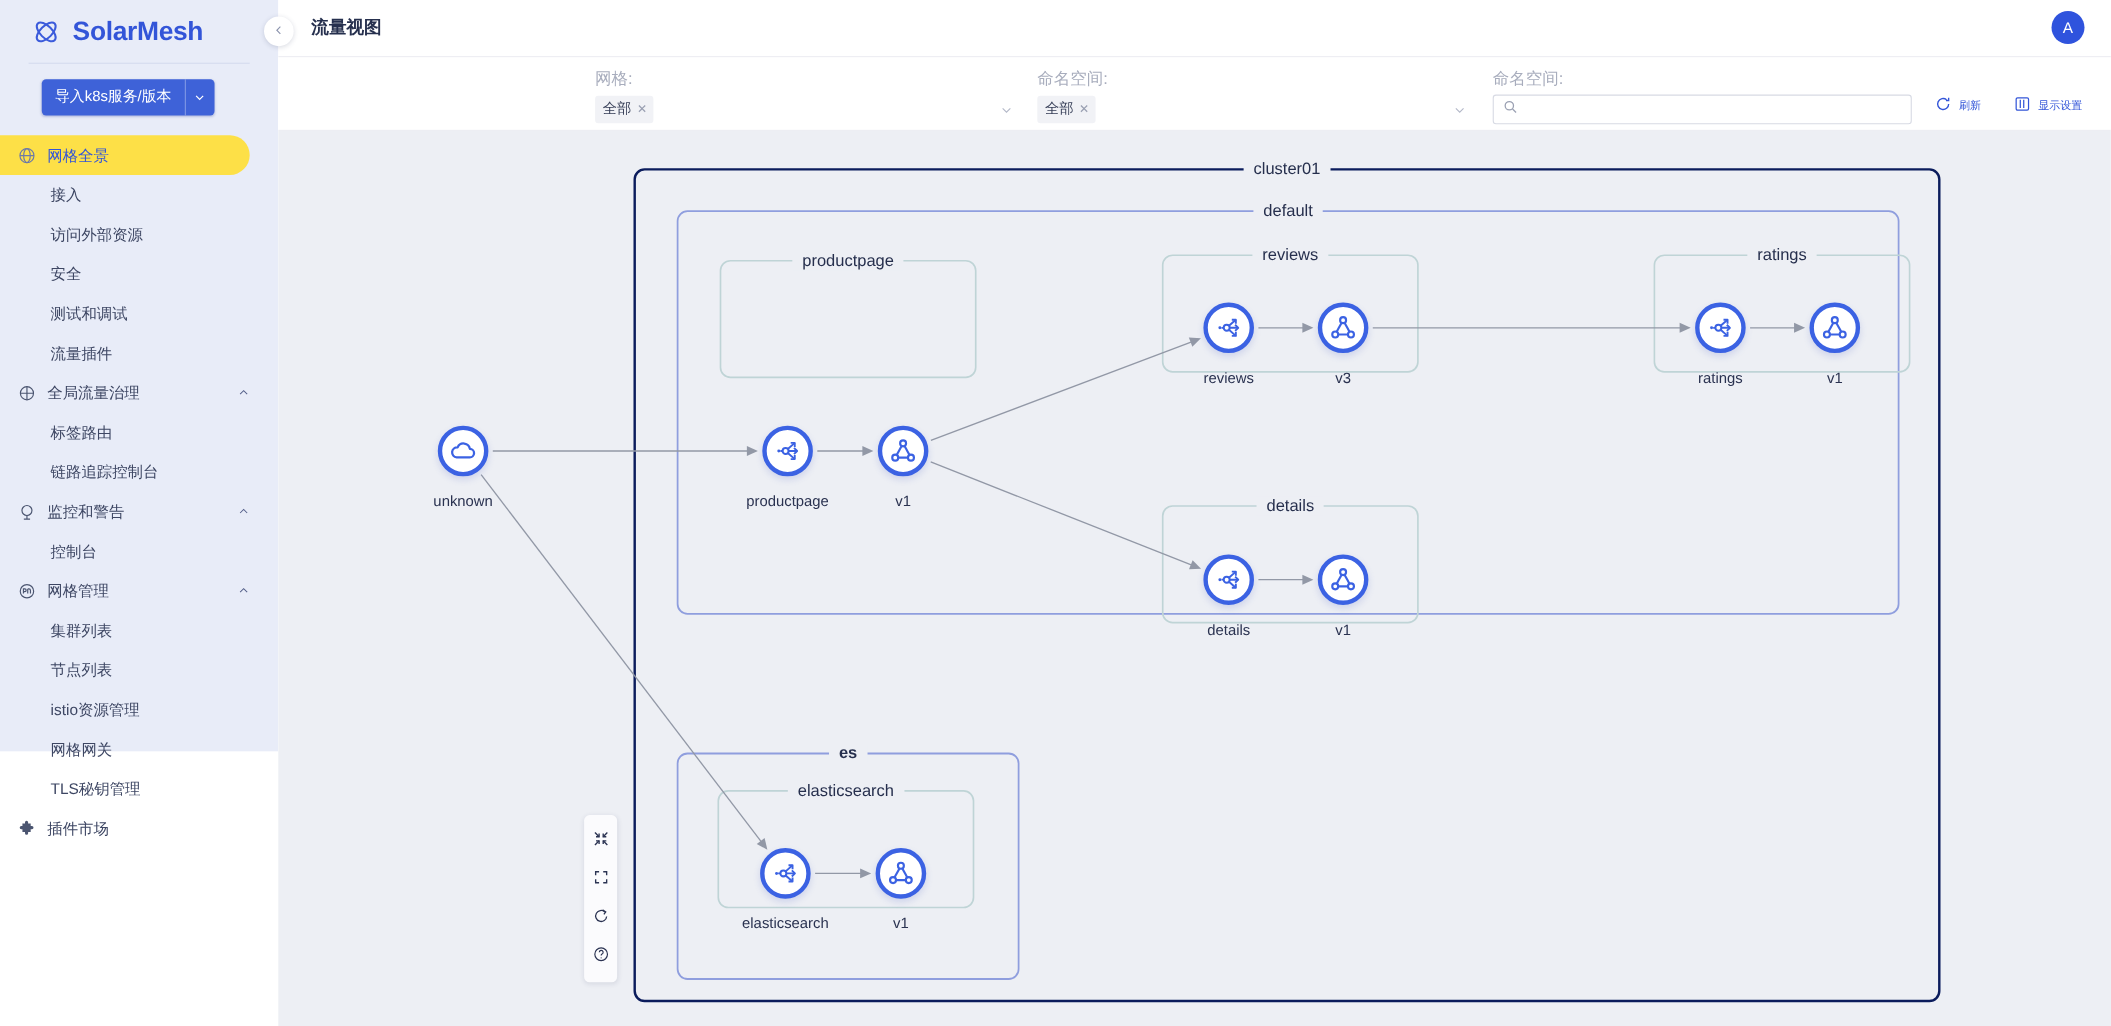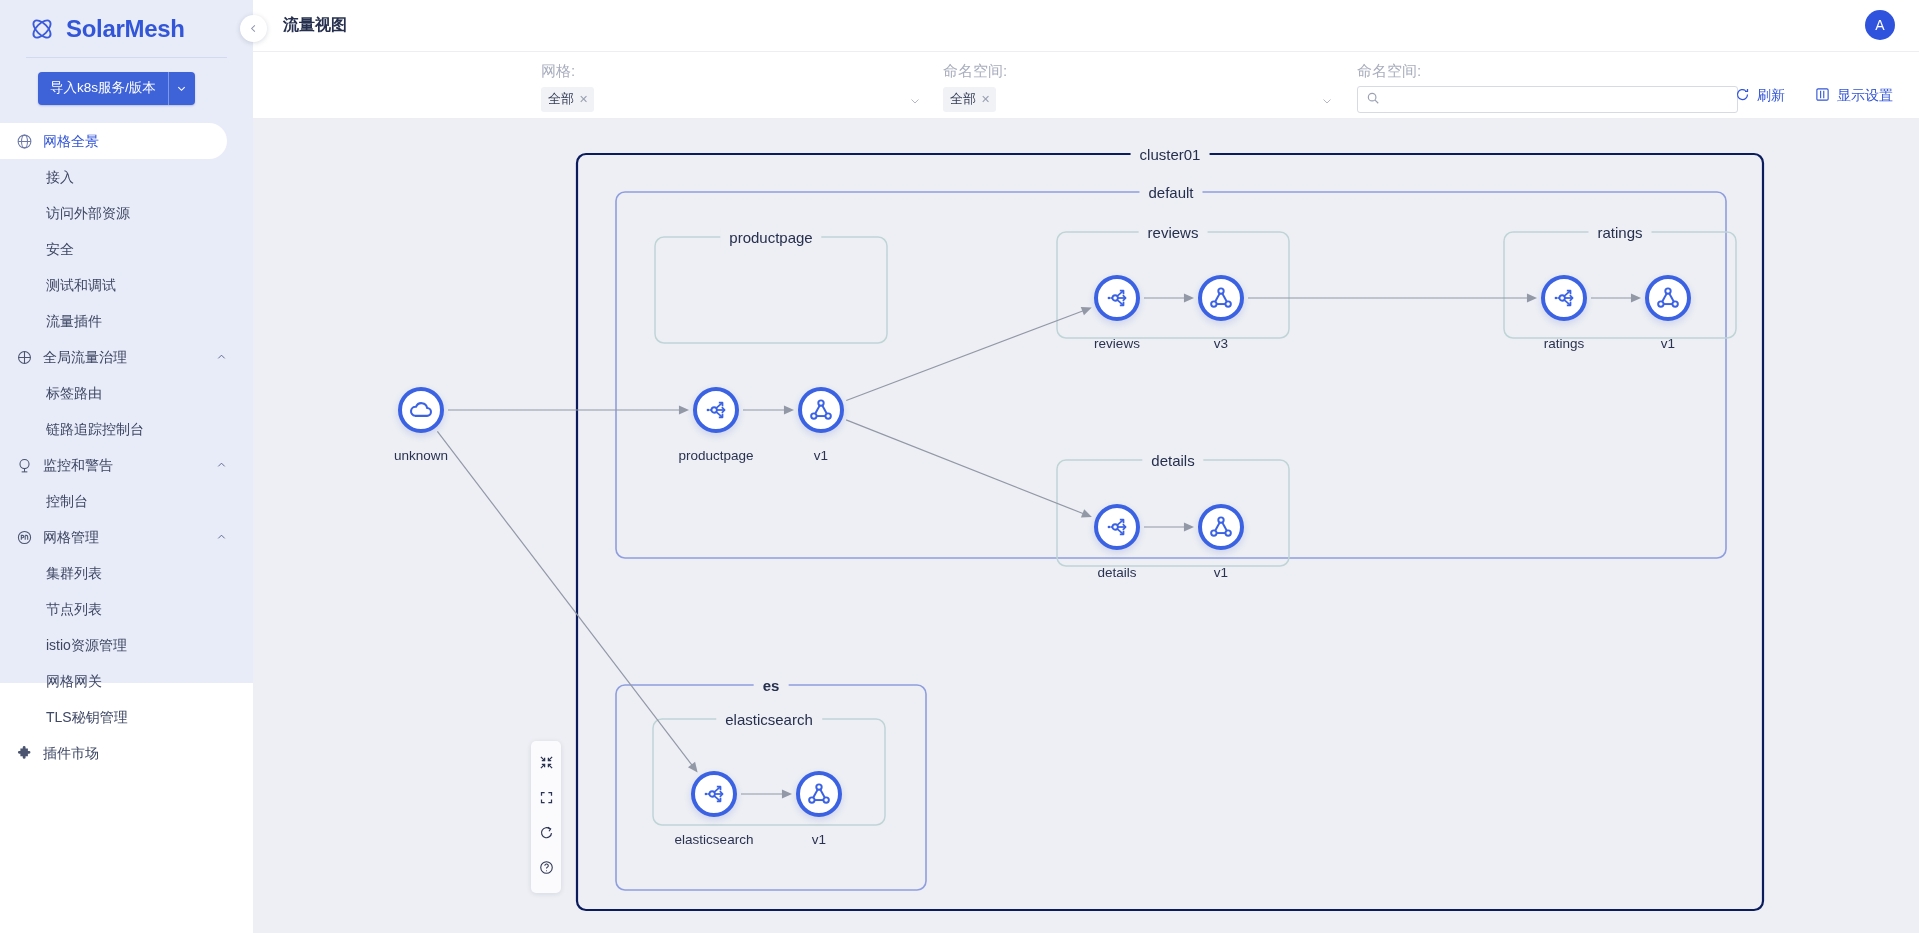--- a/index.html
+++ b/index.html
@@ -53,21 +53,21 @@
     position: relative;
     display: flex; align-items: center;
     height: 36px;
     cursor: pointer;
     color: #3d4663;
     font-size: 14px;
   }
   .m-row.group { padding-left: 16px; gap: 10px; }
   .m-row.child { padding-left: 46px; }
   .m-row.active {
-    background: #ffffff;
+    background: #fde047;
     color: #3355d8;
     border-radius: 0 22px 22px 0;
     margin-right: 26px;
   }
   .m-row.active .m-ico { color: #6d7aa8; }
   .m-ico {
     width: 17px; height: 17px; flex: 0 0 17px;
     color: #4b5570; display: block;
   }
   .m-caret {
@@ -144,21 +144,21 @@
     border: none; outline: none; flex: 1 1 auto;
     font-size: 13px; color: #333; font-family: inherit;
     background: transparent; height: 100%;
   }
   .bar-actions {
     position: absolute; right: 26px; top: 35px;
     display: flex; align-items: center; gap: 30px;
   }
   .bar-action {
     display: flex; align-items: center; gap: 7px;
-    color: #3355d8; font-size: 14px; cursor: pointer;
+    color: #3355d8; font-size: 10px; cursor: pointer;
   }
   .bar-action svg { width: 15px; height: 15px; }
 
   
   #canvas {
     flex: 1 1 auto; position: relative;
     background: #edeff4;
     overflow: hidden;
   }
   #graph { position: absolute; left: 0; top: 0; width: 1666px; height: 815px; }

